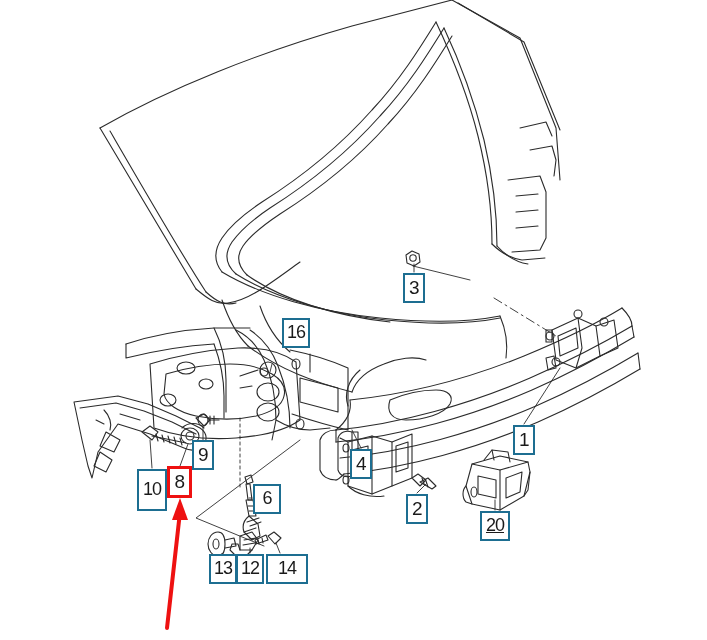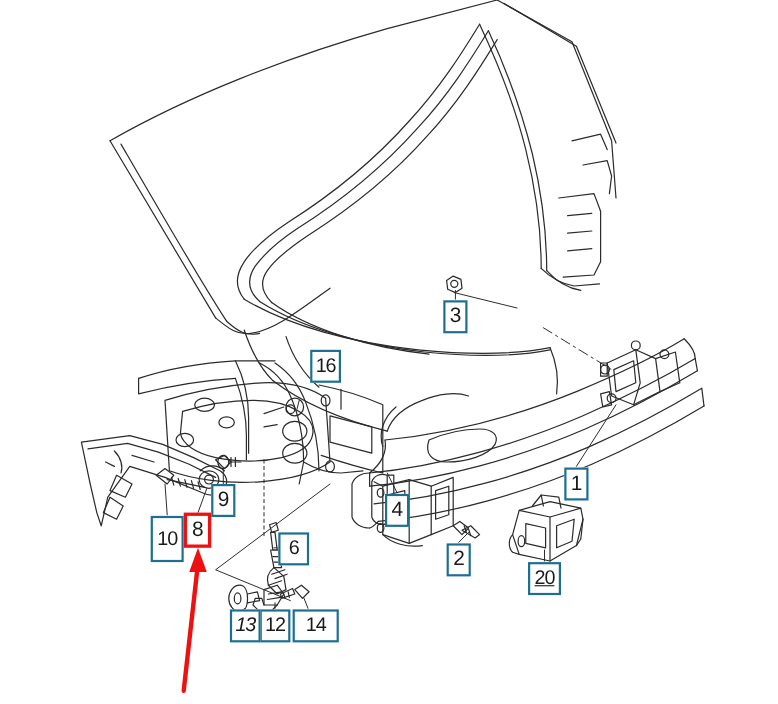--- a/index.html
+++ b/index.html
@@ -299,21 +299,21 @@
       </div>
       <div class="callout-box callout-blue" style="left: 192px; top: 440px; width: 22px; height: 30px; border-color: rgb(29, 110, 145);">
         <span class="cnum">9</span>
       </div>
       <div class="callout-box callout-blue" style="left: 137px; top: 469px; width: 30px; height: 42px; border-color: rgb(29, 110, 145);">
         <span class="cnum wide">10</span>
       </div>
       <div class="callout-box callout-blue" style="left: 236px; top: 554px; width: 28px; height: 30px; border-color: rgb(29, 110, 145);">
         <span class="cnum wide">12</span>
       </div>
-      <div class="callout-box callout-blue" style="left: 209px; top: 554px; width: 28px; height: 30px; border-color: rgb(29, 110, 145); font-style: italic;">
+      <div class="callout-box callout-blue" style="left: 209px; top: 554px; width: 28px; height: 30px; border-color: rgb(29, 110, 145);">
         <span class="cnum wide">13</span>
       </div>
       <div class="callout-box callout-blue" style="left: 266px; top: 554px; width: 42px; height: 30px; border-color: rgb(29, 110, 145); text-align: center;">
         <span class="cnum wide">14</span>
       </div>
       <div class="callout-box callout-blue" style="left: 253px; top: 484px; width: 28px; height: 30px; border-color: rgb(29, 110, 145);">
         <span class="cnum wide">6</span>
       </div>
       <div class="callout-box callout-blue" style="left: 258px; top: 318px; width: 28px; height: 30px; border-color: rgb(29, 110, 145); margin-left: 24px;">
         <span class="cnum wide">16</span>

